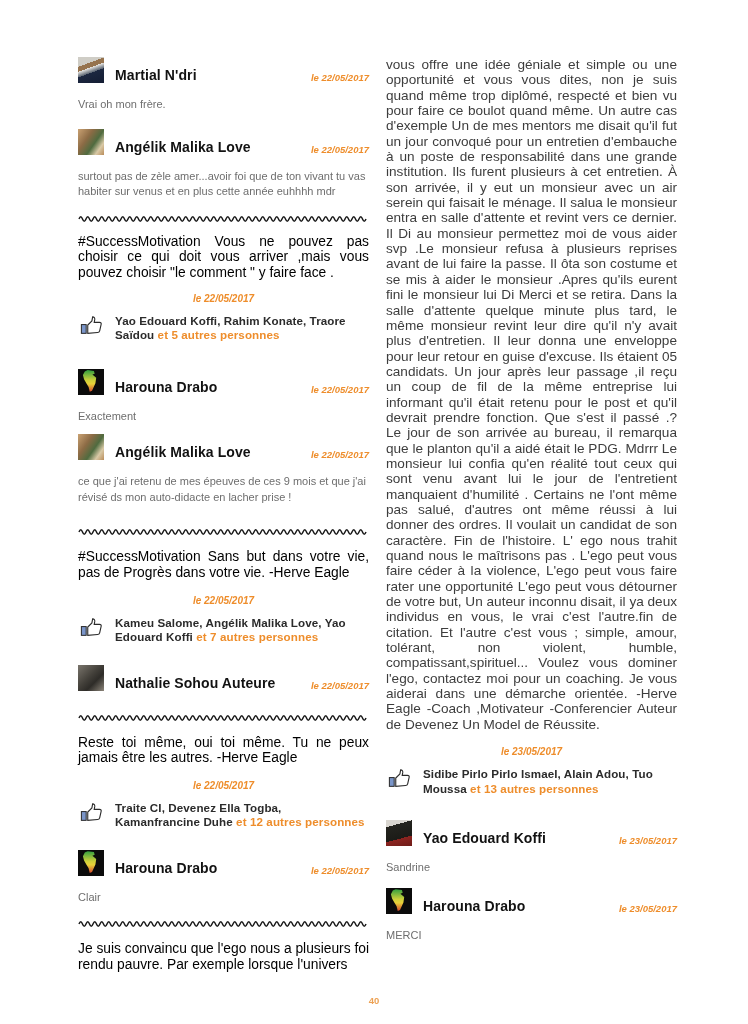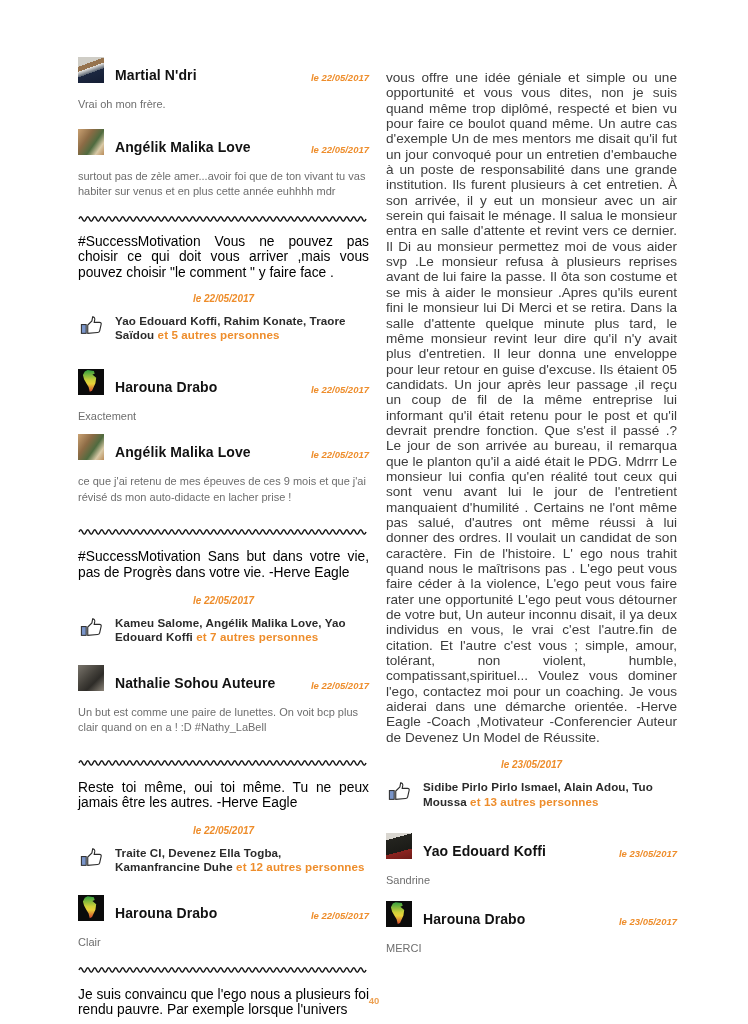--- a/index.html
+++ b/index.html
@@ -33,21 +33,21 @@
 
   
   .post-text { color:#000000; font-size:13.8px; line-height:15.6px; text-align:justify; }
   .post-date { text-align:center; font-size:10px; font-weight:bold; font-style:italic; color:#ee8d2b; }
 
   .like-row { display:flex; align-items:flex-start; }
   .like-icon { flex:0 0 26px; margin:1px 9px 0 2px; }
   .like-text { font-size:11.6px; font-weight:bold; color:#2b2b2b; line-height:14.5px; letter-spacing:.1px; }
   .like-others { color:#ee8d2b; }
 
-  .paragraph { color:#3d3d3d; font-size:13.6px; line-height:15.35px; text-align:justify;margin-top:13px; }
+  .paragraph { color:#3d3d3d; font-size:13.6px; line-height:15.35px; text-align:justify; }
 
   .page-number { position:absolute; left:0; right:0; bottom:18px; text-align:center;
       font-size:9.5px; font-weight:bold; color:#eda254; }
 
   
   .mt-10{margin-top:10px}.mt-12{margin-top:12px}.mt-14{margin-top:14px}.mt-16{margin-top:16px}.mt-20{margin-top:20px}.mt-22{margin-top:22px}.mt-24{margin-top:24px}.mt-26{margin-top:26px}
 </style>
 </head>
 <body>
 
@@ -128,21 +128,20 @@
       </span>
       <span class="like-text"><span>Kameu Salome, Angélik Malika Love, Yao Edouard Koffi</span> <span class="like-others">et 7 autres personnes</span></span>
     </div>
 
     <div class="comment mt-20">
       <div class="comment-head">
         <span class="avatar av-nathalie"></span>
         <span class="author">Nathalie Sohou Auteure</span>
         <span class="cdate">le 22/05/2017</span>
       </div>
-      <div class="comment-text">Un but est comme une paire de lunettes. On voit bcp plus clair quand on en a ! :D #Nathy_LaBell</div>
     </div>
 
     <div class="divider mt-22">
       <svg class="wave-svg" width="291" height="10">
           <path class="wave-path" fill="none" stroke="#1c1c1c" stroke-width="1.5" d="M1 5 q1.75 -4.5 3.5 0 t3.5 0 t3.5 0 t3.5 0 t3.5 0 t3.5 0 t3.5 0 t3.5 0 t3.5 0 t3.5 0 t3.5 0 t3.5 0 t3.5 0 t3.5 0 t3.5 0 t3.5 0 t3.5 0 t3.5 0 t3.5 0 t3.5 0 t3.5 0 t3.5 0 t3.5 0 t3.5 0 t3.5 0 t3.5 0 t3.5 0 t3.5 0 t3.5 0 t3.5 0 t3.5 0 t3.5 0 t3.5 0 t3.5 0 t3.5 0 t3.5 0 t3.5 0 t3.5 0 t3.5 0 t3.5 0 t3.5 0 t3.5 0 t3.5 0 t3.5 0 t3.5 0 t3.5 0 t3.5 0 t3.5 0 t3.5 0 t3.5 0 t3.5 0 t3.5 0 t3.5 0 t3.5 0 t3.5 0 t3.5 0 t3.5 0 t3.5 0 t3.5 0 t3.5 0 t3.5 0 t3.5 0 t3.5 0 t3.5 0 t3.5 0 t3.5 0 t3.5 0 t3.5 0 t3.5 0 t3.5 0 t3.5 0 t3.5 0 t3.5 0 t3.5 0 t3.5 0 t3.5 0 t3.5 0 t3.5 0 t3.5 0 t3.5 0 t3.5 0 t3.5 0"></path>
         </svg>
     </div>
 
     <div class="post-text mt-12">Reste toi même, oui toi même. Tu ne peux jamais être les autres. -Herve Eagle</div>
     <div class="post-date mt-14">le 22/05/2017</div>

